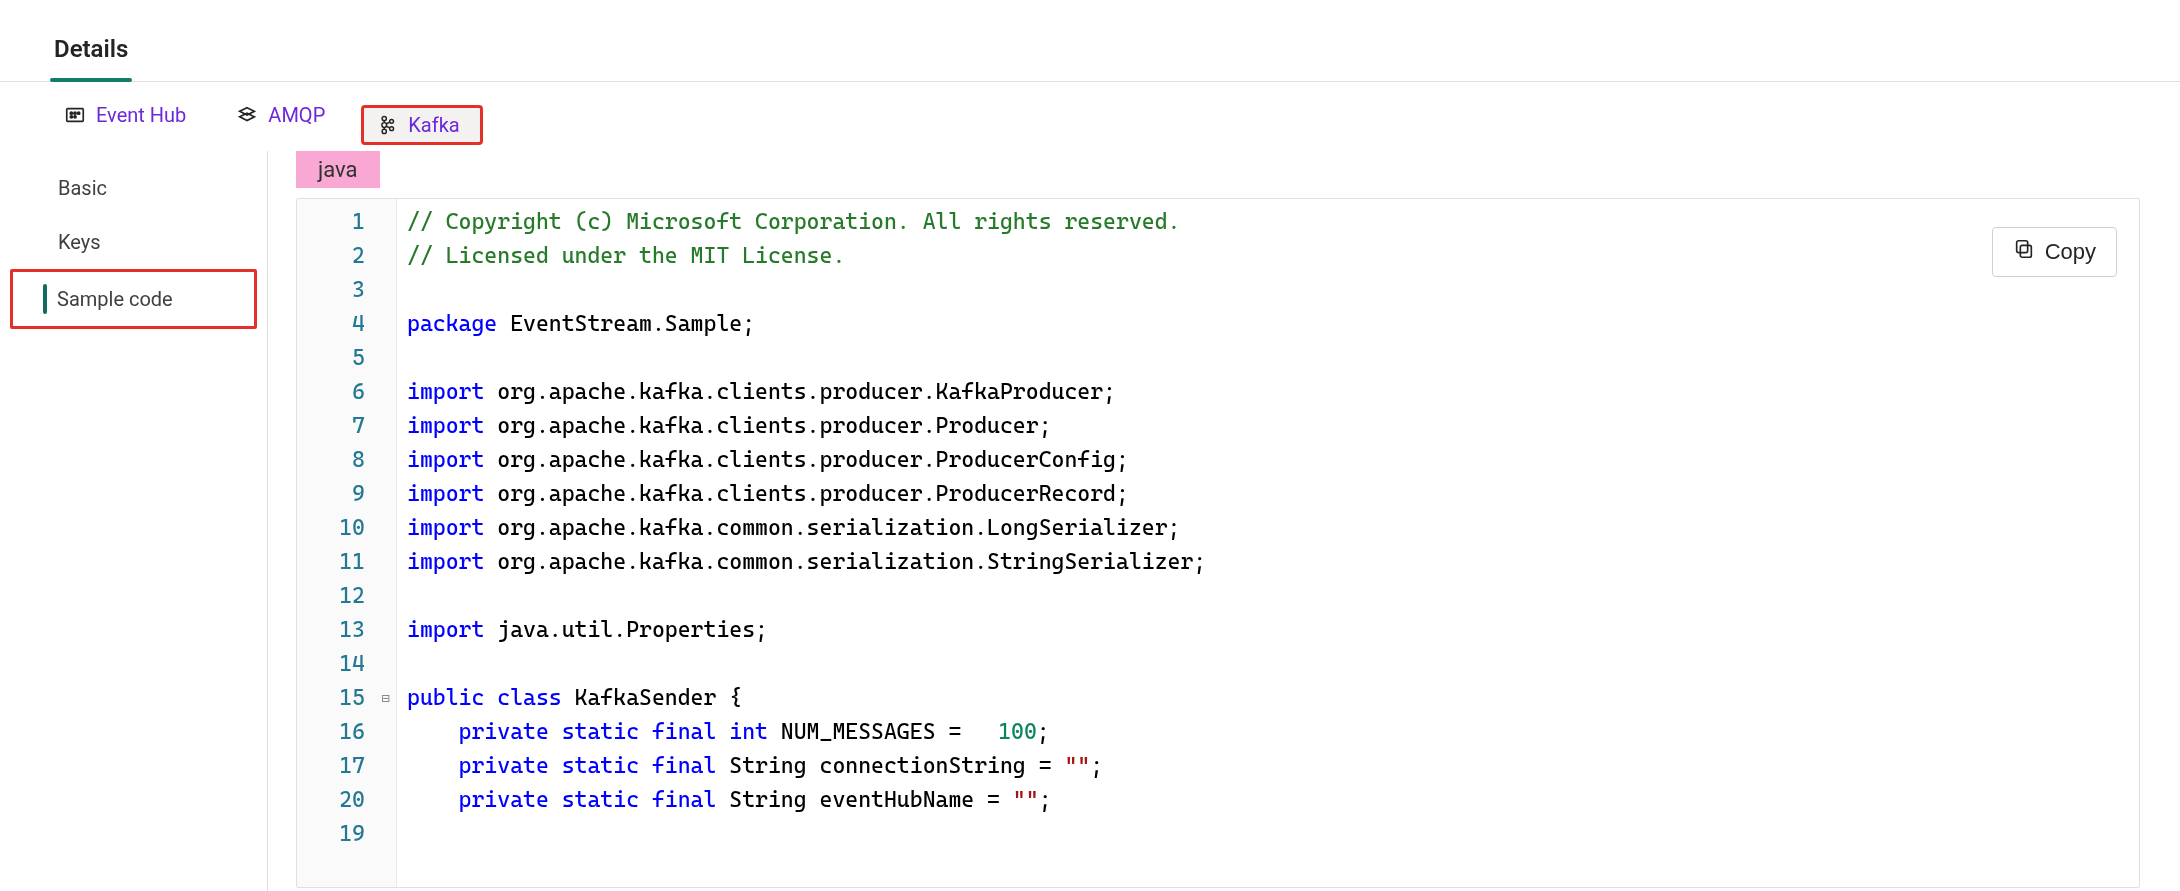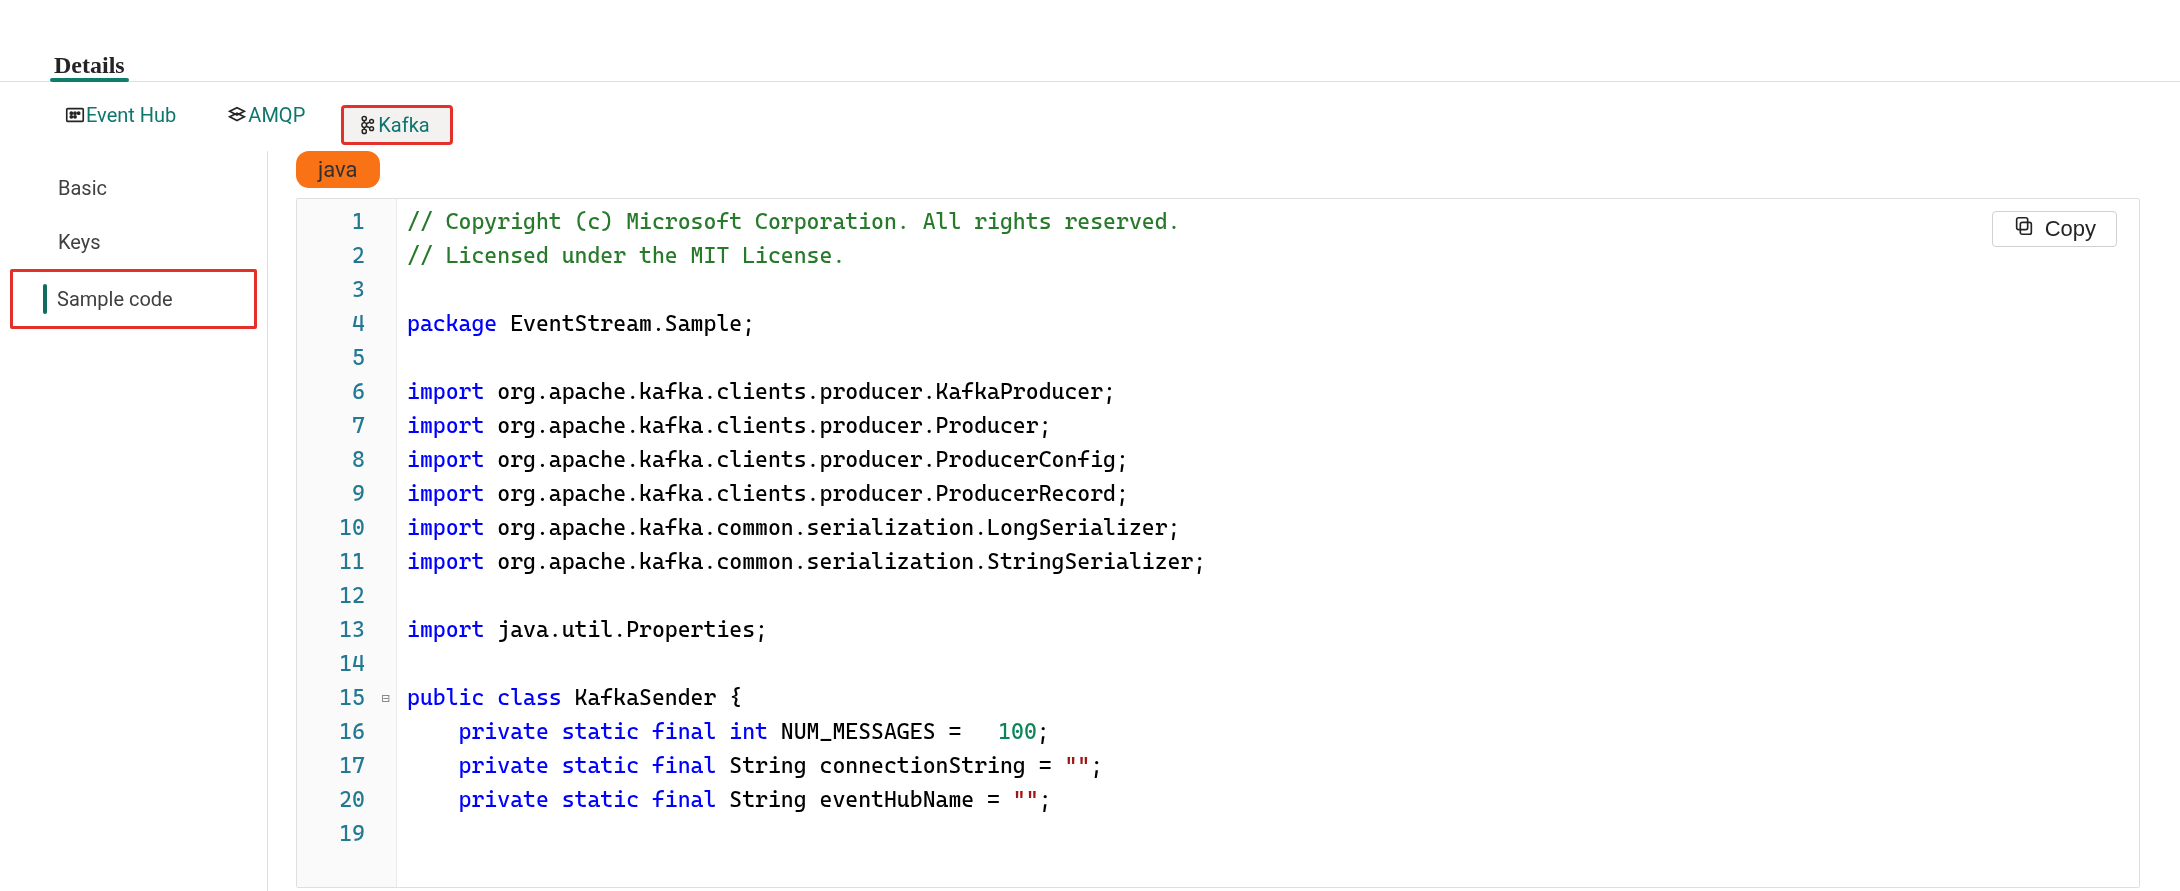--- a/index.html
+++ b/index.html
@@ -15,28 +15,27 @@
 
   
   .top-tab-strip {
     padding: 0 50px;
     border-bottom: 1px solid #e1dfdd;
     height: 82px;
     display: flex;
     align-items: flex-end;
   }
   .top-tab {
-    padding: 12px 4px 2px;
+    padding: 12px 4px 18px;
     margin-right: 32px;
     font-size: 24px;
     font-weight: 600;
     color: #242424;
     position: relative;
     cursor: pointer;
-    font-family: Liberation Serif, serif;
   }
   .top-tab.active::after {
     content: "";
     position: absolute;
     left: 0; right: 0;
     bottom: -1px;
     height: 4px;
     background: #107c6b;
     border-radius: 2px;
   }
@@ -45,23 +44,24 @@
   .proto-row {
     padding: 10px 50px 0;
     display: flex;
     align-items: center;
     gap: 22px;
     height: 55px;
   }
   .proto-tab {
     display: flex;
     align-items: center;
+    gap: 10px;
     padding: 8px 14px;
     font-size: 20px;
-    color: #0f766e;
+    color: #6d28d9;
     cursor: pointer;
     border-radius: 4px;
   }
   .proto-tab.active {
     background: #f3f2f1;
     border: 3px solid #e3302b;
     padding: 5px 20px 5px 12px;
     margin-top: 20px;
   }
   .proto-tab .ic {
@@ -114,43 +114,43 @@
 
   .right-col {
     flex: 1;
     padding: 0 40px 0 28px;
     min-width: 0;
   }
   .lang-row { margin-bottom: 10px; }
   .lang-chip {
     display: inline-block;
     padding: 6px 22px;
-    background: #f97316;
-    border-radius: 13px;
+    background: #f9a8d4;
+    border-radius: 0;
     font-size: 22px;
     color: #323130;
   }
 
   .editor {
     border: 1px solid #e1dfdd;
     border-radius: 2px;
     position: relative;
     height: calc(100% - 50px);
     overflow: hidden;
   }
   .copy-btn {
     position: absolute;
-    top: 12px; right: 22px;
+    top: 28px; right: 22px;
     display: flex;
     align-items: center;
     gap: 10px;
     background: #ffffff;
     border: 1px solid #d2d0ce;
     border-radius: 4px;
-    padding: 3px 20px;
+    padding: 10px 20px;
     font-size: 22px;
     color: #242424;
     cursor: pointer;
     z-index: 5;
   }
   .copy-btn svg { width: 22px; height: 22px; }
 
   
   .code-scroll {
     font-family: "Cascadia Mono","Consolas","Courier New",monospace;

